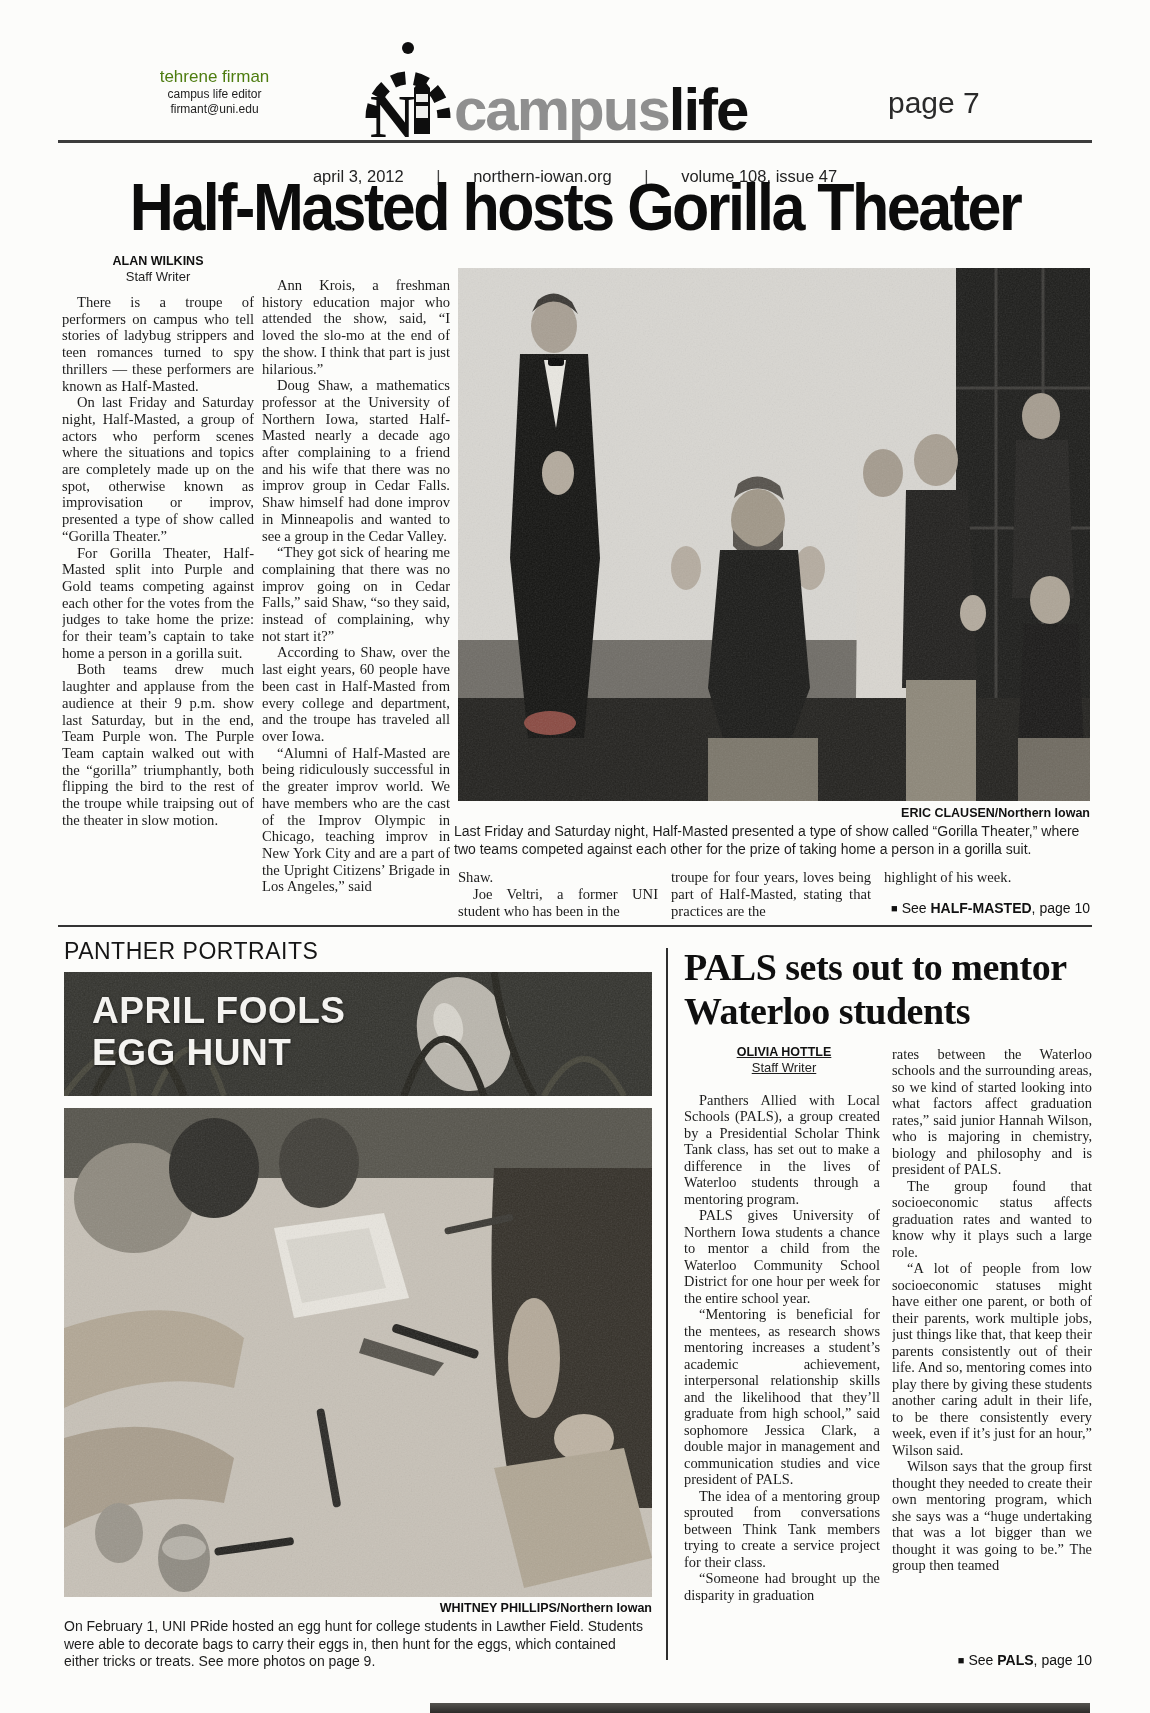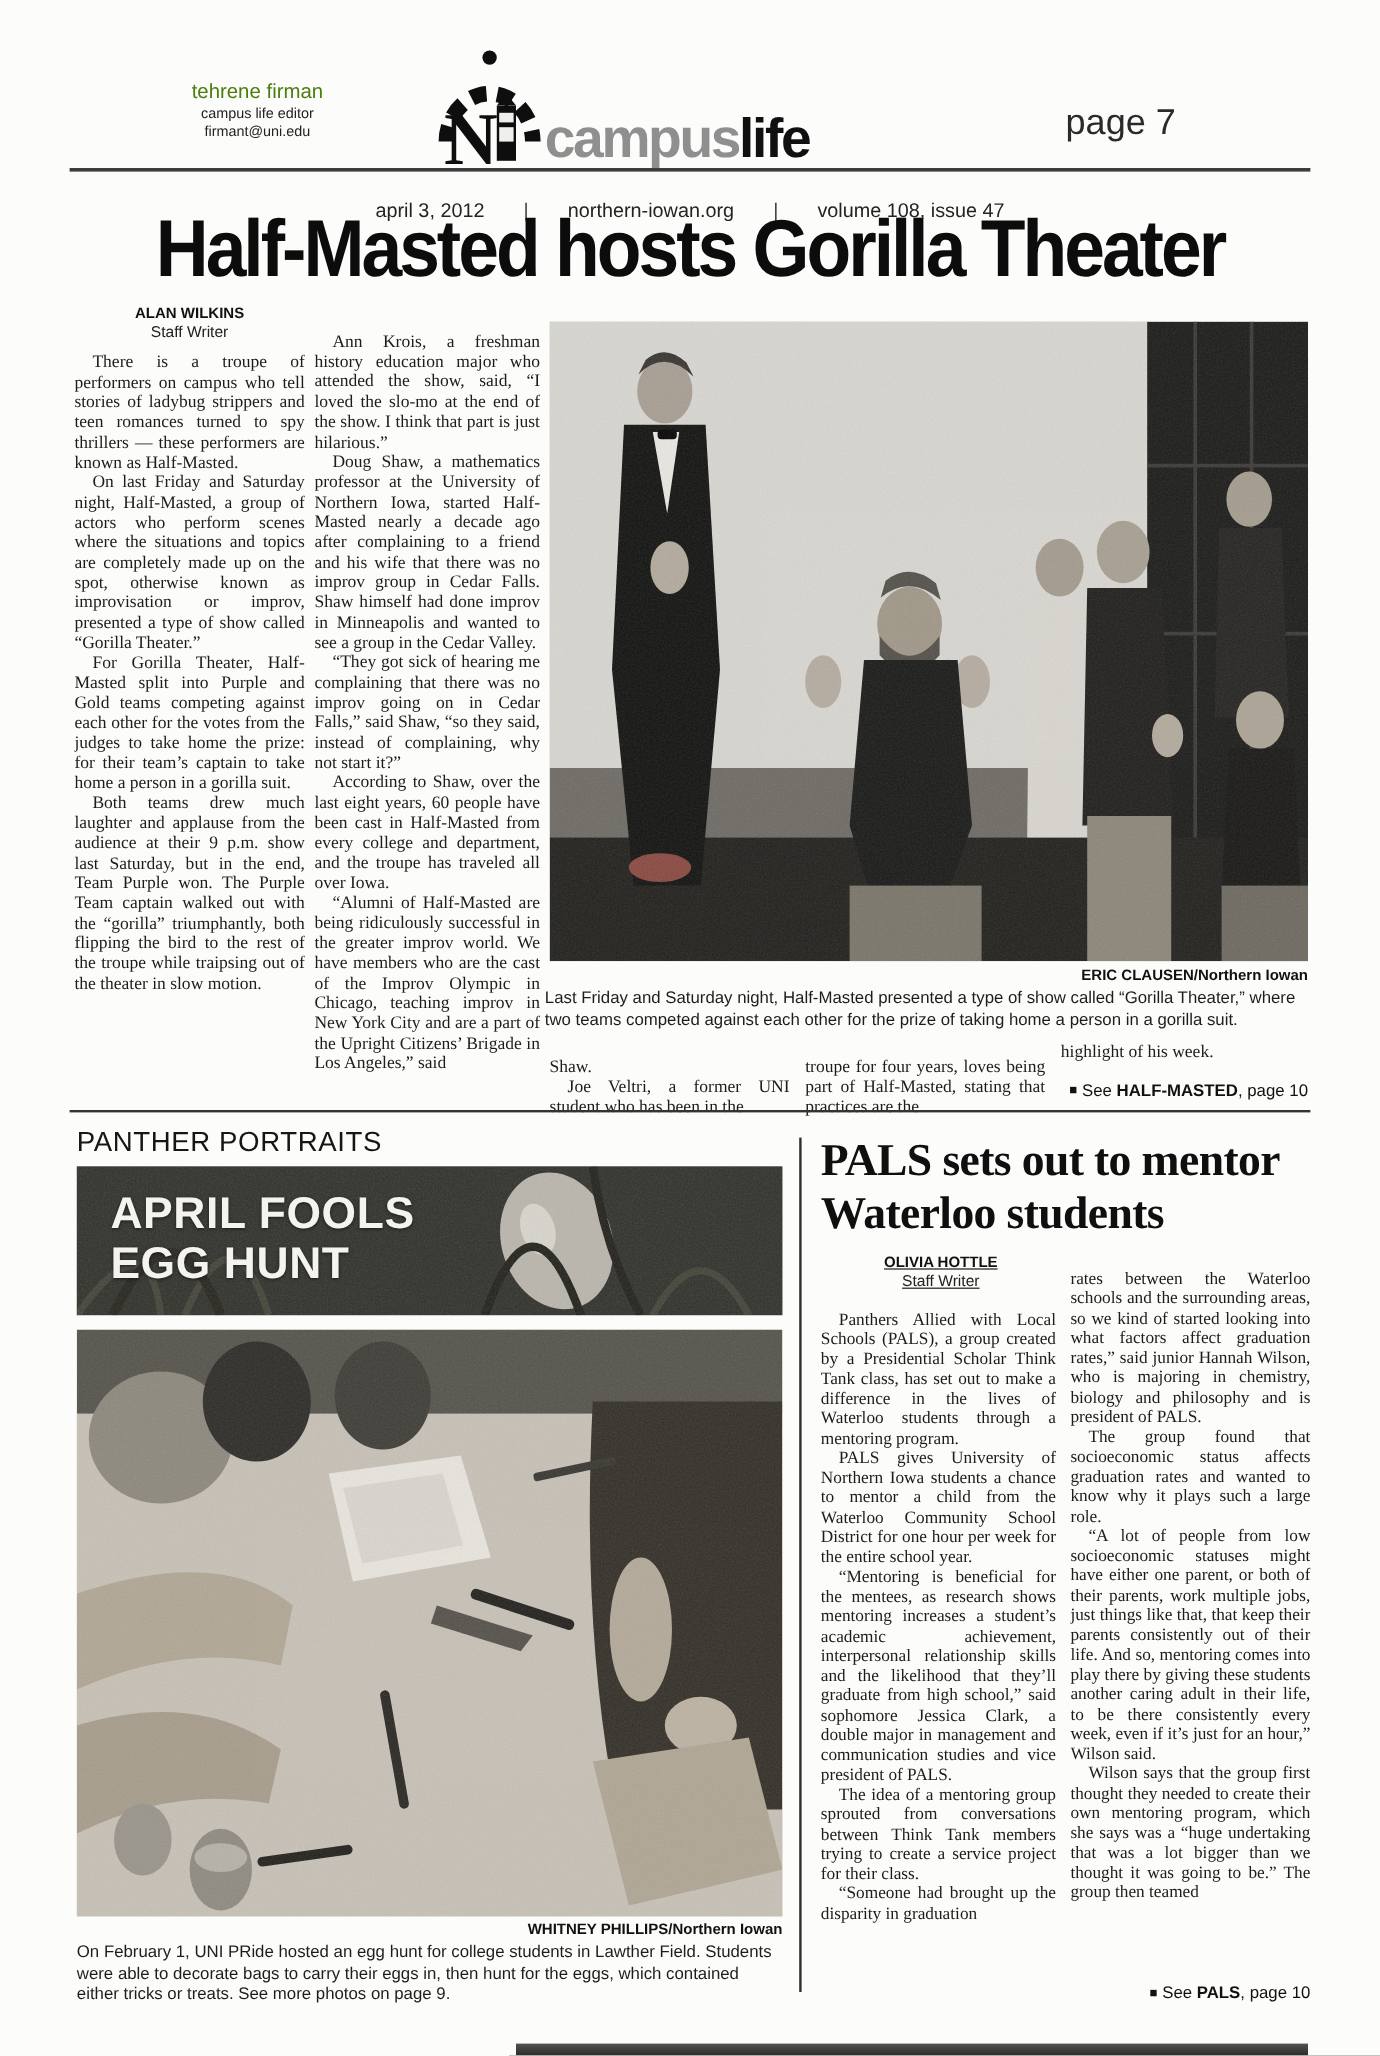--- a/index.html
+++ b/index.html
@@ -8,42 +8,42 @@
     background:#fcfcfa;color:#1c1c1c;overflow:hidden;
     font-family:"Liberation Serif", serif;
   }
   
   .editor-block{position:absolute;left:112px;top:66px;width:205px;text-align:center;
     font-family:"Liberation Sans", sans-serif;line-height:1.25;}
   .editor-name{font-size:17px;color:#4d7c0f;}
   .editor-title,.editor-email{font-size:12px;color:#222;}
   .logo-row{position:absolute;left:362px;top:38px;height:102px;display:flex;align-items:flex-end;}
   .logo-icon{width:92px;height:100px;}
-  .wordmark{font-family:"Liberation Sans", sans-serif;font-weight:bold;font-size:46px;
+  .wordmark{font-family:"Liberation Sans", sans-serif;font-weight:bold;font-size:60px;
     letter-spacing:-2px;line-height:0.95;padding-bottom:2px;text-align:center;}
   .wm-campus{color:#8f8f8f;}
   .wm-life{color:#101010;}
   .page-label{position:absolute;left:888px;top:86px;font-family:"Liberation Sans", sans-serif;
     font-size:30px;color:#2a2a2a;}
   .header-rule{position:absolute;left:58px;top:140px;width:1034px;height:3px;background:#3c3c3c;}
   .dateline{position:absolute;left:0;top:147px;width:1150px;text-align:center;
     font-family:"Liberation Sans", sans-serif;font-size:16.5px;color:#232323;margin-top:20px;}
   .dateline .sep{margin:0 28px;color:#444;}
   
   .main-headline{position:absolute;left:50px;top:168px;width:1050px;text-align:center;
     font-family:"Liberation Sans", sans-serif;font-weight:bold;font-size:61px;
     letter-spacing:-2.5px;color:#0c0c0c;transform:scaleY(1.1);transform-origin:top center;
     white-space:nowrap;}
   
   .byline{position:absolute;text-align:center;font-family:"Liberation Sans", sans-serif;line-height:1.3;}
   .byline .author{font-size:12.5px;font-weight:bold;color:#111;}
   .byline .role{font-size:13px;color:#222;}
   .textcol{position:absolute;font-size:14.6px;line-height:1.145;text-align:justify;overflow:hidden;}
   .textcol p{margin:0;text-indent:15px;}
-  .no-first-indent p:first-child{text-indent:0;margin-top:12px;}
+  .no-first-indent p:first-child{text-indent:0;}
   .col1{left:62px;top:294px;width:192px;height:636px;}
   .col2{left:262px;top:277px;width:188px;height:655px;}
   
   .photo{position:absolute;overflow:hidden;background:#cfcdc8;}
   .photo svg{display:block;width:100%;height:100%;}
   .photo1{left:458px;top:268px;width:632px;height:533px;}
   .credit{position:absolute;font-family:"Liberation Sans", sans-serif;font-weight:bold;
     font-size:12.5px;color:#111;text-align:right;}
   .credit1{left:458px;top:806px;width:632px;}
   .caption{position:absolute;font-family:"Liberation Sans", sans-serif;font-size:14px;

